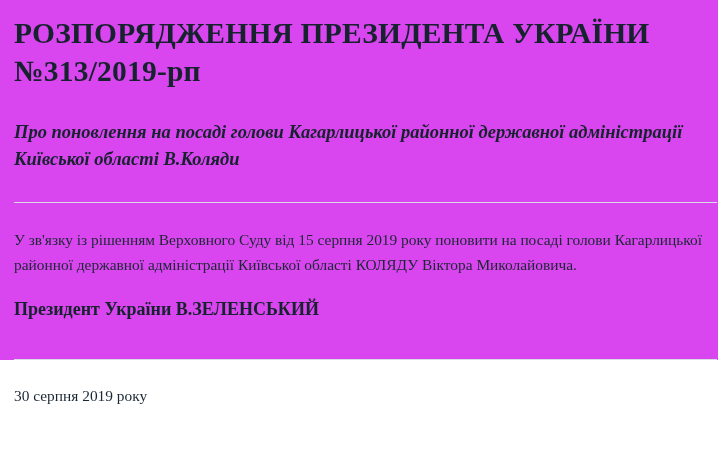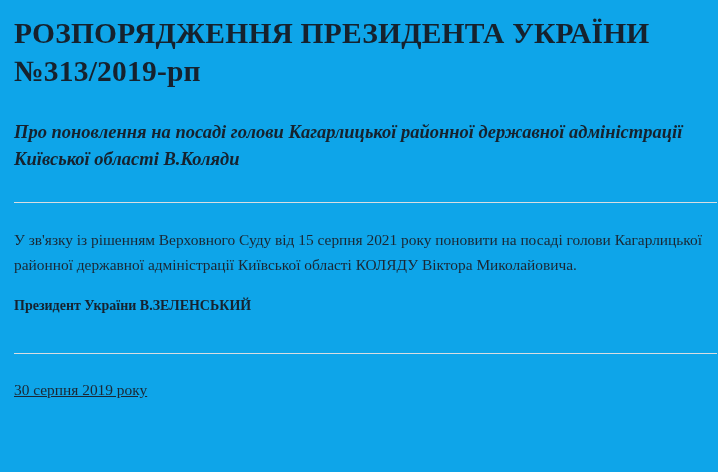--- a/index.html
+++ b/index.html
@@ -10,23 +10,23 @@
   body {
     width: 718px;
     height: 472px;
     overflow: hidden;
     font-family: "Liberation Serif", "DejaVu Serif", serif;
     color: #1b2733;
   }
   .page {
     box-sizing: border-box;
     width: 718px;
-    height: 472px;
+    height: 360px;
     padding: 10px 1px 0 14px;
-    background: #0ea5e9;
+    background: #d946ef;
   }
   .doc-title {
     font-family: "Liberation Serif", "DejaVu Serif", serif;
     font-weight: bold;
     font-size: 29.5px;
     line-height: 1.30;
     letter-spacing: 0.2px;
     color: #16222e;
     margin: 4px 0 0 0;
     max-width: 660px;
@@ -52,49 +52,48 @@
     font-size: 15.4px;
     line-height: 1.62;
     color: #1b2733;
     margin: 25px 0 0 0;
     max-width: 694px;
     text-align: left;
   }
   .doc-signature {
     font-family: "Liberation Serif", "DejaVu Serif", serif;
     font-weight: bold;
-    font-size: 14px;
+    font-size: 18px;
     line-height: 1.6;
     color: #16222e;
     margin: 17px 0 0 0;
   }
   .divider.bottom {
     margin-top: 35px;
   }
   .doc-date {
     font-family: "Liberation Serif", "DejaVu Serif", serif;
     font-size: 15.4px;
     line-height: 1.6;
     color: #1b2733;
     margin: 24px 0 0 0;
-    text-decoration: underline;
   }
 </style>
 </head>
 <body>
 
 <div class="page">
 
   <h1 class="doc-title">РОЗПОРЯДЖЕННЯ ПРЕЗИДЕНТА УКРАЇНИ №313/2019-рп</h1>
 
   <h2 class="doc-subtitle">Про поновлення на посаді голови Кагарлицької районної державної адміністрації Київської області В.Коляди</h2>
 
   <hr class="divider">
 
-  <p class="doc-body">У зв'язку із рішенням Верховного Суду від 15 серпня 2021 року поновити на посаді голови Кагарлицької районної державної адміністрації Київської області КОЛЯДУ Віктора Миколайовича.</p>
+  <p class="doc-body">У зв'язку із рішенням Верховного Суду від 15 серпня 2019 року поновити на посаді голови Кагарлицької районної державної адміністрації Київської області КОЛЯДУ Віктора Миколайовича.</p>
 
   <p class="doc-signature">Президент України В.ЗЕЛЕНСЬКИЙ</p>
 
   <hr class="divider bottom">
 
   <p class="doc-date">30 серпня 2019 року</p>
 
 </div>
 
 </body></html>

